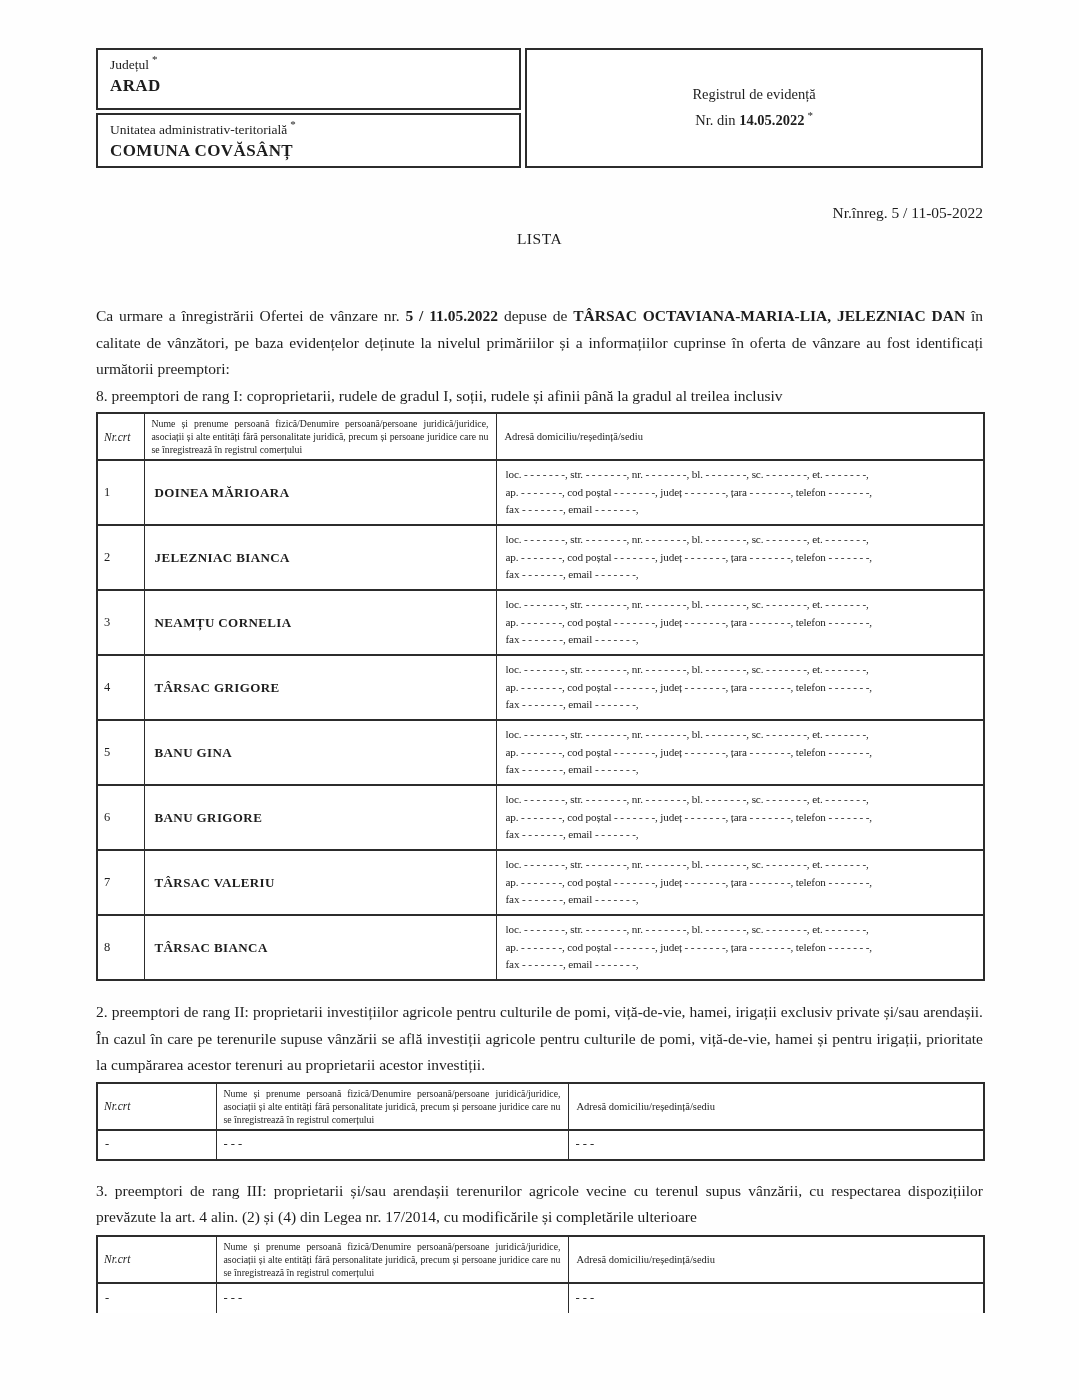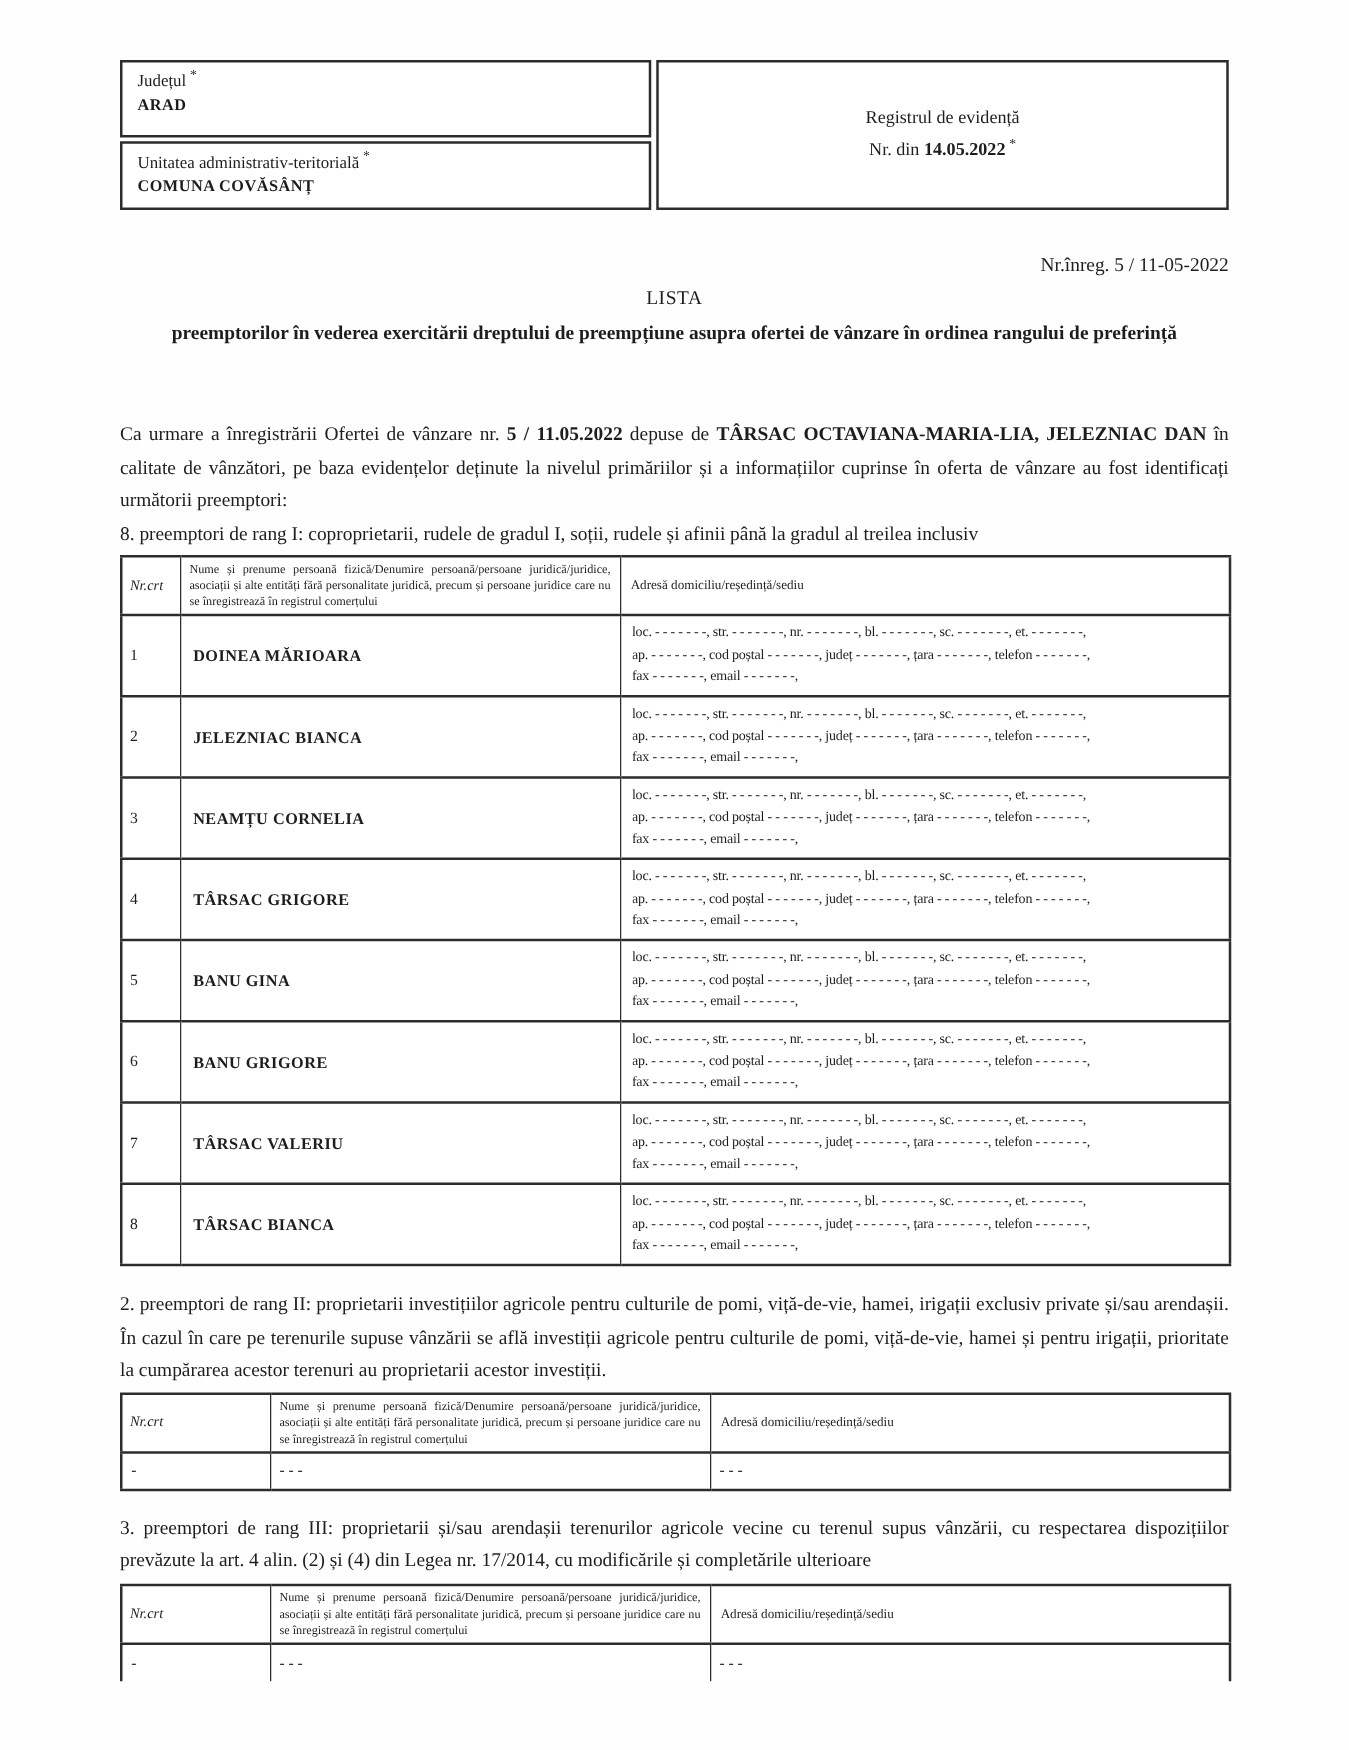--- a/index.html
+++ b/index.html
@@ -8,21 +8,21 @@
     box-sizing:border-box; padding:48px 96px 0 96px; overflow:hidden;
     font-family:"Liberation Serif", serif; color:#1d1d1d; position:relative;
   }
   
   .hdr { display:flex; gap:4px; height:120px; }
   .hdr-left { width:444px; display:flex; flex-direction:column; gap:3px; box-sizing:border-box; }
   .hbox { border:2px solid #2c2c2c; box-sizing:border-box; padding:7px 12px 4px 12px; background:#fff; }
   .hbox1 { height:62px; }
   .hbox2 { flex:1; }
   .hlabel { font-size:13.5px; }
-  .hvalue { font-size:13px; font-weight:bold; margin-top:3px; letter-spacing:0.4px; }
+  .hvalue { font-size:17px; font-weight:bold; margin-top:3px; letter-spacing:0.4px; }
   .hdr-right {
     width:478px; border:2px solid #2c2c2c; box-sizing:border-box; background:#fff;
     text-align:center; padding-top:31px; font-size:14.5px; line-height:26px;
   }
   sup.star { font-size:11px; line-height:0; vertical-align:6px; padding-left:3px; }
   
   .regline { text-align:right; font-size:15.5px; margin-top:36px; }
   .doc-title { text-align:center; font-size:15.5px; font-weight:normal; margin-top:8px; letter-spacing:0.5px; }
   .doc-subtitle { text-align:center; font-size:15.5px; font-weight:bold; line-height:27px; margin-top:5px; }
   
@@ -76,21 +76,20 @@
       </div>
     </div>
     <div class="hdr-right">
       <div>Registrul de evidență</div>
       <div><span>Nr. din </span><span class="bold">14.05.2022</span><sup class="star">*</sup></div>
     </div>
   </div>
 
   <div class="regline">Nr.înreg. 5 / 11-05-2022</div>
   <div class="doc-title">LISTA</div>
-  <div class="doc-subtitle">preemptorilor în vederea exercitării dreptului de preempțiune asupra ofertei de vânzare în ordinea rangului de preferință</div>
 
   <div class="para intro"><span>Ca urmare a înregistrării Ofertei de vânzare nr. </span><span class="bold">5 / 11.05.2022</span><span> depuse de </span><span class="bold">TÂRSAC OCTAVIANA-MARIA-LIA, JELEZNIAC DAN</span><span> în calitate de vânzători, pe baza evidențelor deținute la nivelul primăriilor și a informațiilor cuprinse în oferta de vânzare au fost identificați următorii preemptori:</span></div>
 
   <div class="rank-heading">8. preemptori de rang I: coproprietarii, rudele de gradul I, soții, rudele și afinii până la gradul al treilea inclusiv</div>
 
   <table class="t1">
     <colgroup>
         <col style="width:47px">
         <col style="width:352px">
         <col style="width:488px">

